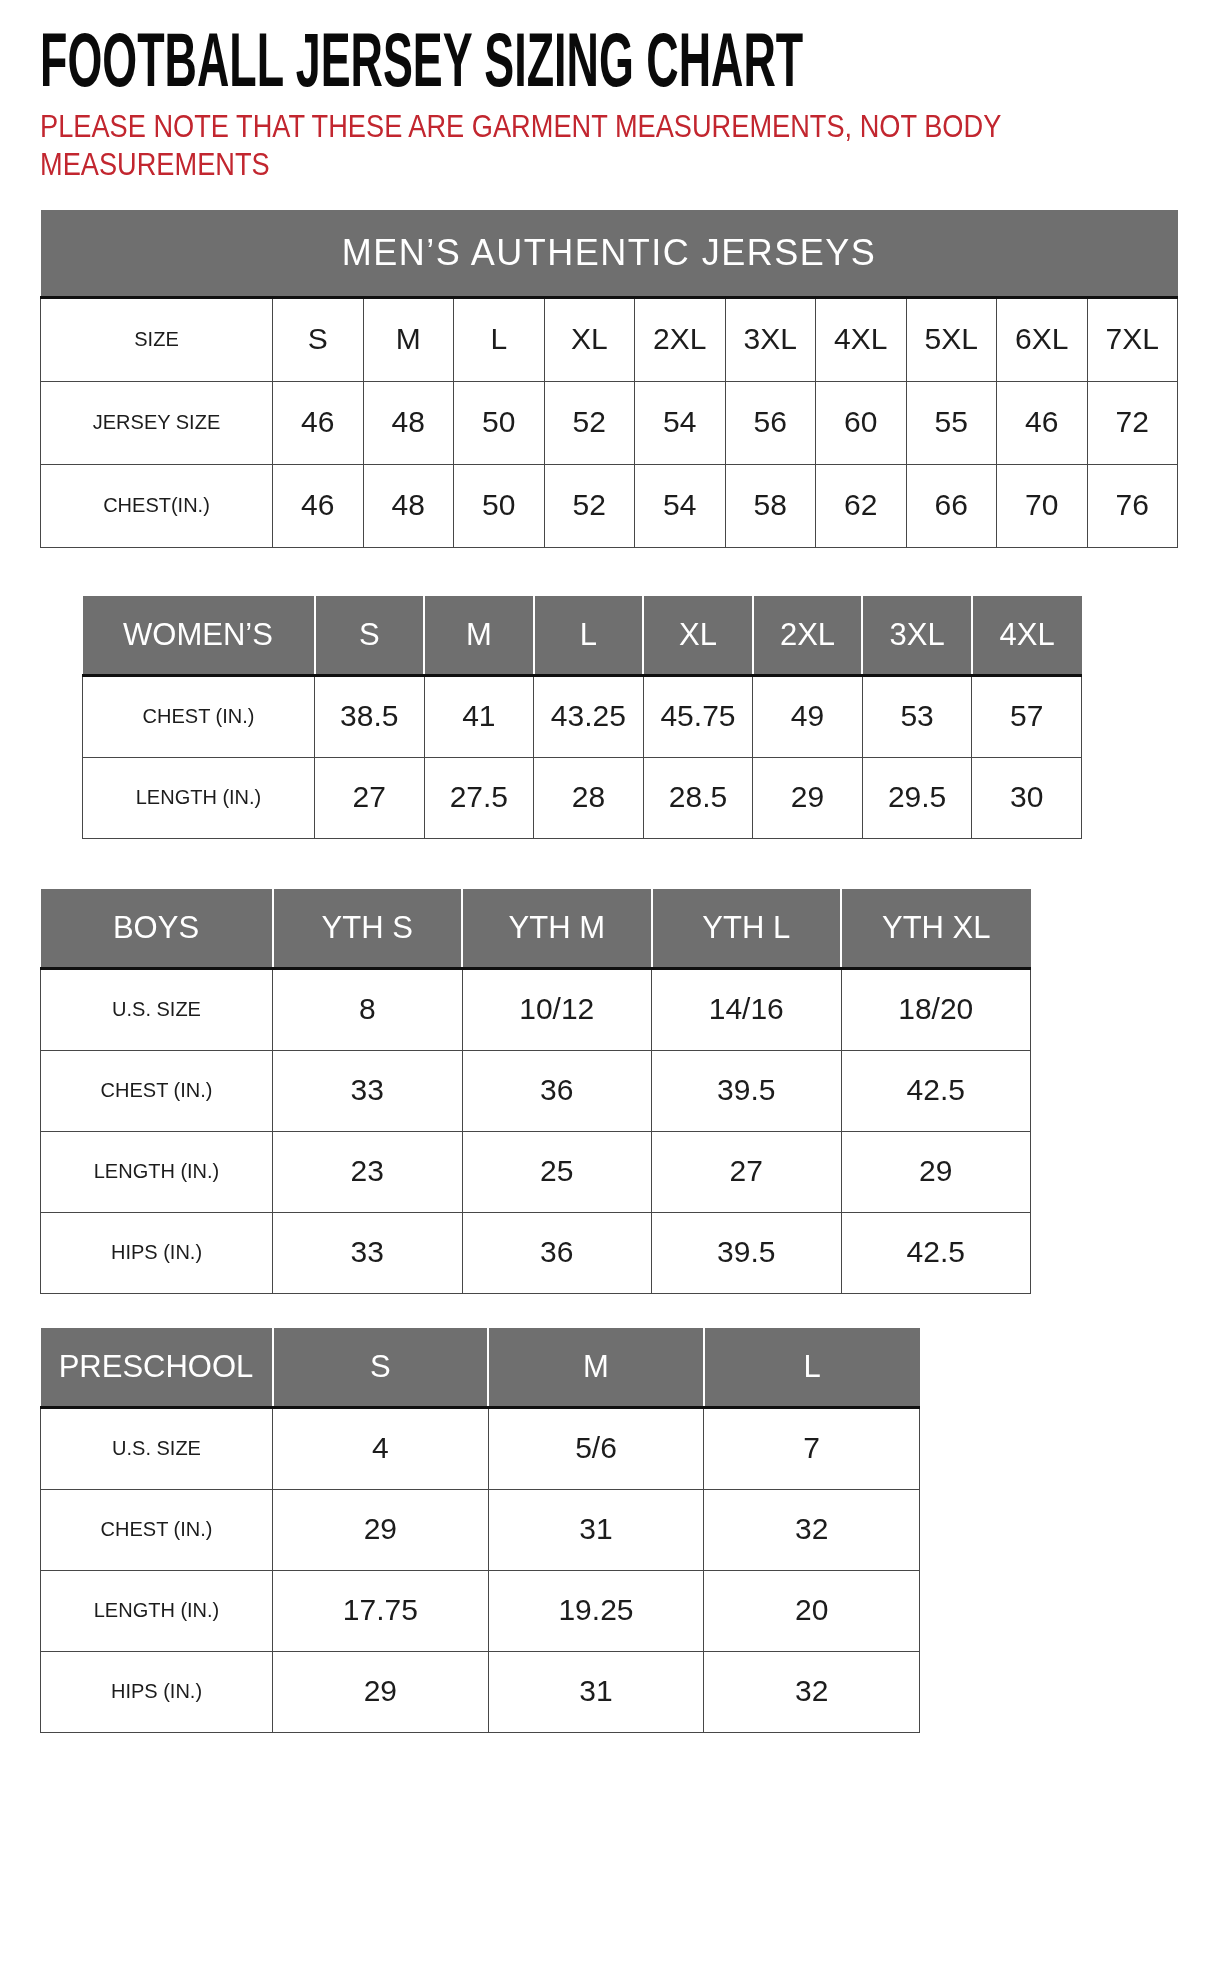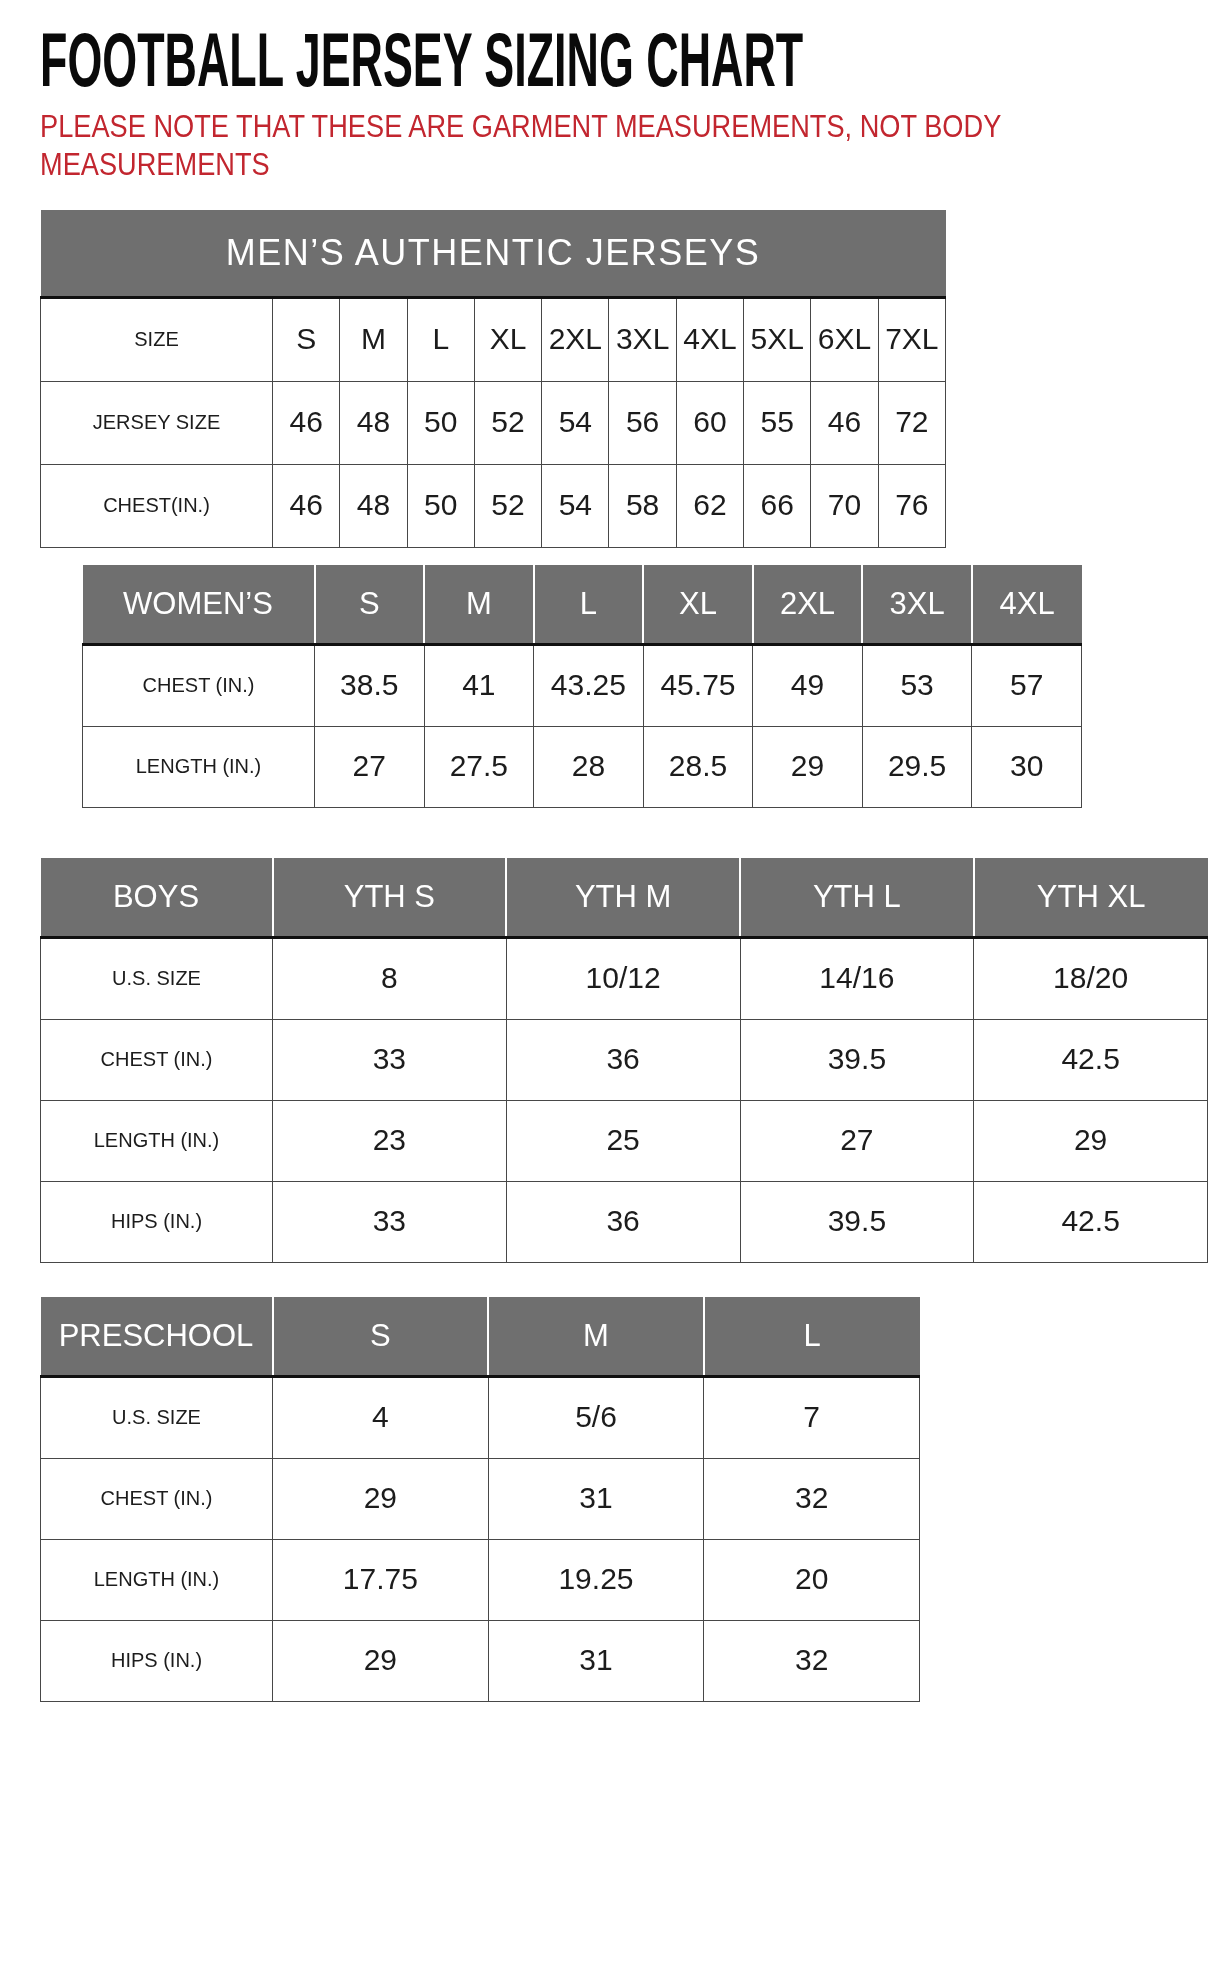--- a/index.html
+++ b/index.html
@@ -34,28 +34,28 @@
     color: #c2262f;
     white-space: pre-line;
     transform: scaleX(0.85);
     transform-origin: left top;
     width: 1400px;
   }
 
   
   .table-host { }
   .host-mens      { margin-top: 26px; }
-  .host-womens    { margin-top: 17px; padding-left: 42px; }
+  .host-womens    { margin-top: 48px; padding-left: 42px; }
   .host-boys      { margin-top: 50px; }
   .host-preschool { margin-top: 34px; }
 
   table.t { border-collapse: collapse; table-layout: fixed; }
-  .t-mens      { width: 906px; }
+  .t-mens      { width: 1138px; }
   .t-womens    { width: 1000px; }
-  .t-boys      { width: 1168px; }
+  .t-boys      { width: 991px; }
   .t-preschool { width: 880px;  }
   col.label-col { width: 232px; }
 
   .t th, .t td {
     font-weight: 400;
     text-align: center;
     vertical-align: middle;
     font-size: 30px;
     color: #1c1c1c;
     border: 1px solid #474747;

